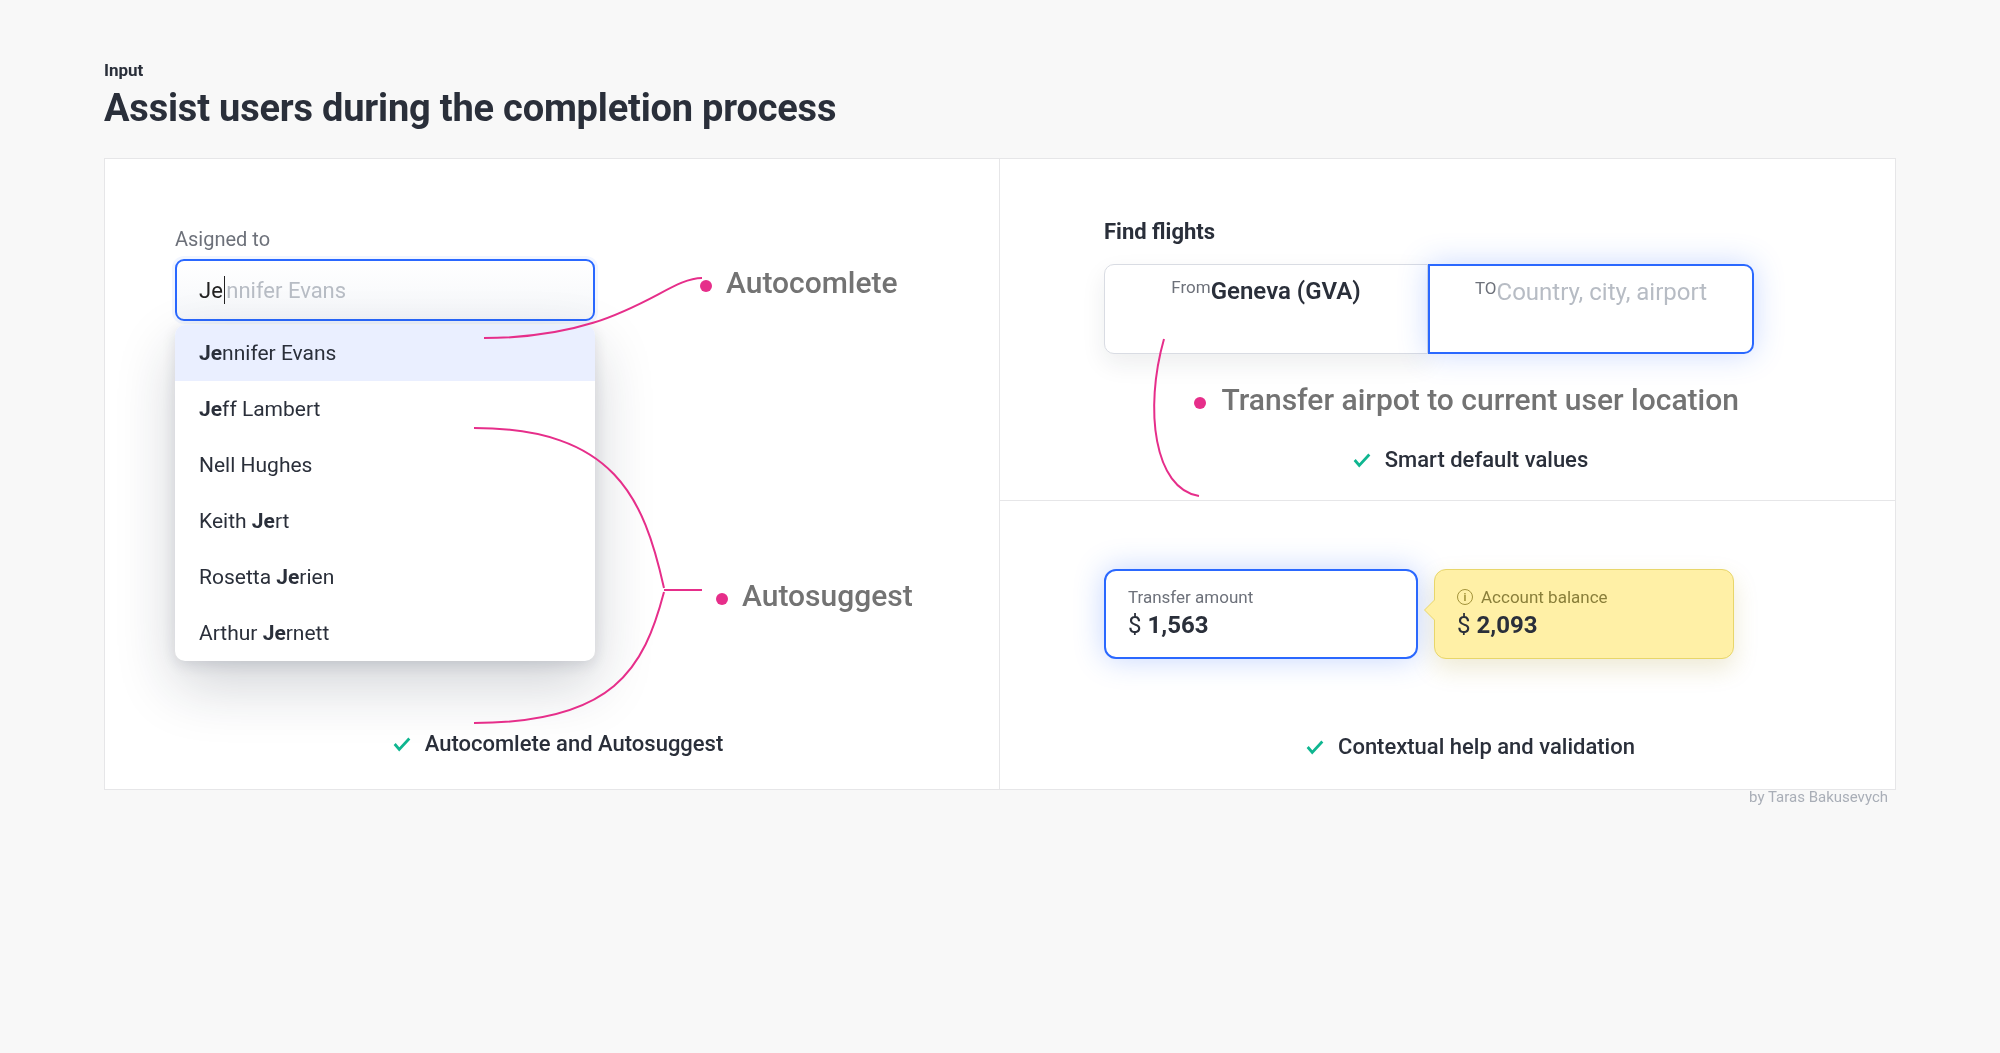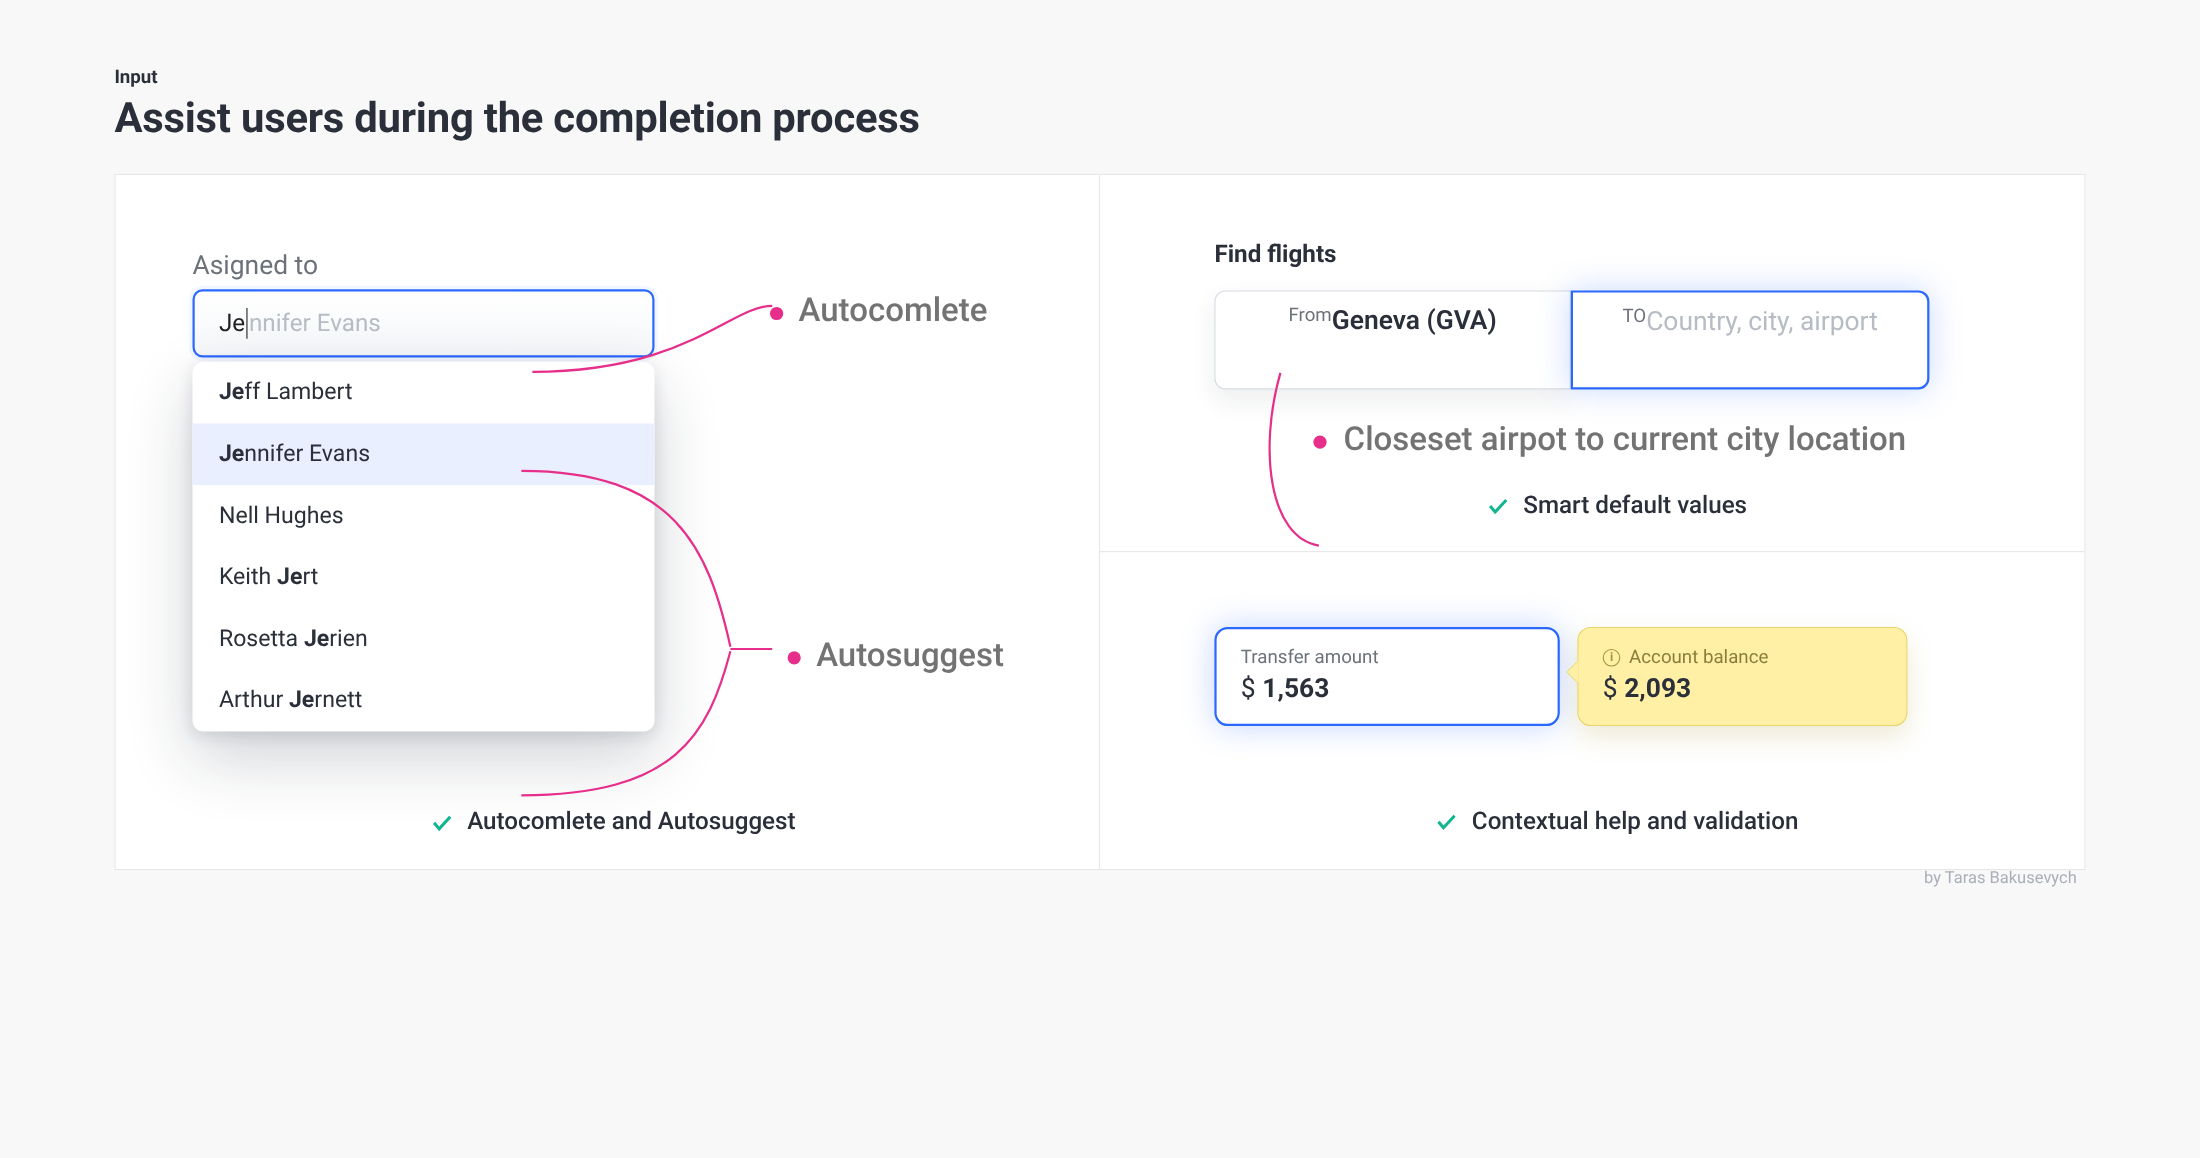--- a/index.html
+++ b/index.html
@@ -59,21 +59,21 @@
   padding: 68px 60px 30px 104px;
   position: relative;
 }
 
 
 .assigned-wrap {
   position: relative;
   width: 420px;
 }
 .field-label {
-  font-size: 24px;
+  font-size: 20px;
   color: #6d717a;
   margin-bottom: 8px;
 }
 .combo-input {
   height: 62px;
   width: 100%;
   border: 2px solid #2a68ff;
   border-radius: 9px;
   background: linear-gradient(#fff, #f5f7fa);
   display: flex;
@@ -220,22 +220,22 @@
       <div class="assigned-wrap">
         <div class="field-label">Asigned to</div>
 
         <div class="combo-input">
           <span class="typed">Je</span>
           <span class="cursor"></span>
           <span class="ghost">nnifer Evans</span>
         </div>
 
         <div class="dropdown" id="dropdown">
+            <div class="opt selected"><b>Je</b>nnifer Evans</div>
             <div class="opt"><b>Je</b>ff Lambert</div>
-            <div class="opt selected"><b>Je</b>nnifer Evans</div>
             <div class="opt">Nell Hughes</div>
             <div class="opt">Keith <b>Je</b>rt</div>
             <div class="opt">Rosetta <b>Je</b>rien</div>
             <div class="opt">Arthur <b>Je</b>rnett</div>
           </div>
       </div>
 
       <div class="caption left">
         <svg class="check-icon" viewBox="0 0 24 24">
             <polyline points="4 12 9 18 20 6"></polyline>
@@ -254,21 +254,21 @@
           <div class="value">Geneva (GVA)</div>
         </div>
         <div class="field-box to">
           <div class="mini-label">TO</div>
           <div class="placeholder">Country, city, airport</div>
         </div>
       </div>
 
       <div class="ann-closest">
         <span class="dot-pink"></span>
-        <span class="pink">Closeset airpot to current city location</span>
+        <span class="pink">Transfer airpot to current user location</span>
       </div>
 
       <svg class="connector-flight" width="720" height="260">
         <path d="M 60 70 C 40 140, 50 220, 95 227" stroke="#e62e8a" stroke-width="2" fill="none"></path>
       </svg>
 
       <div class="caption right-top">
         <svg class="check-icon" viewBox="0 0 24 24">
             <polyline points="4 12 9 18 20 6"></polyline>
           </svg>

